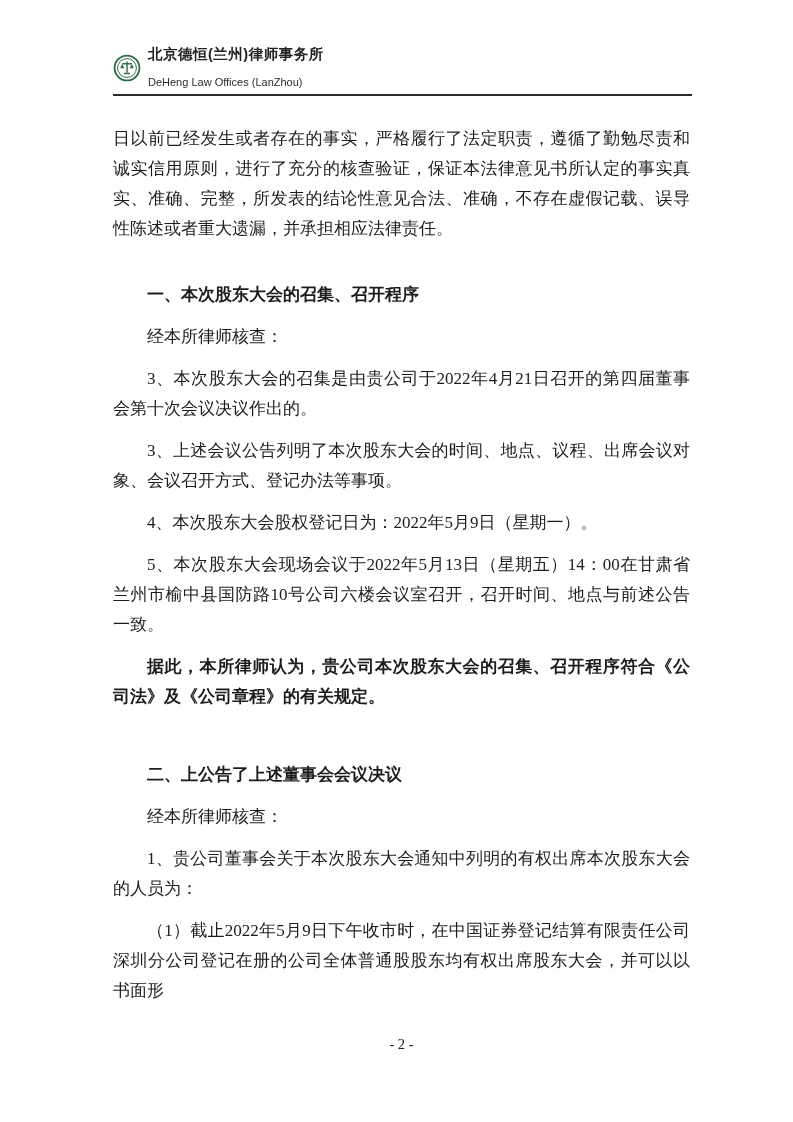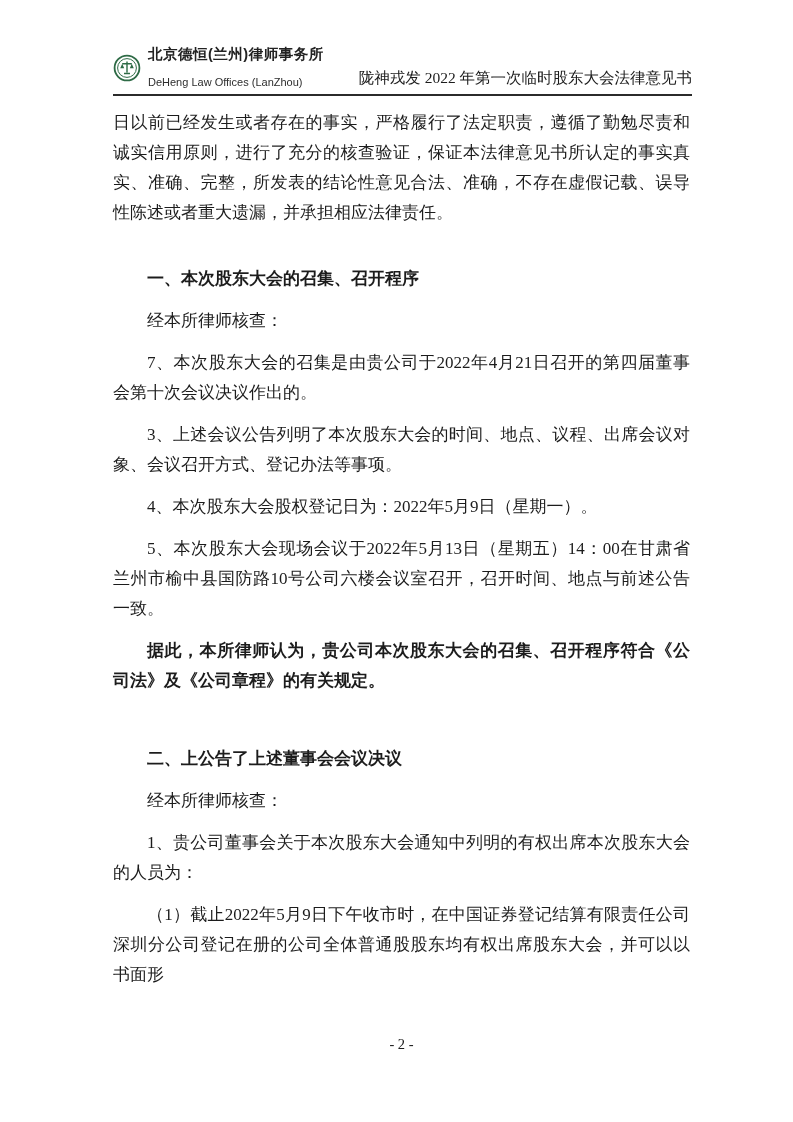--- a/index.html
+++ b/index.html
@@ -48,21 +48,21 @@
     line-height: 20px;
     color: #1c1c1c;
     white-space: nowrap;
     padding-bottom: 1px;
   }
 
   
   .content {
     position: absolute;
     left: 113px;
-    top: 108px;
+    top: 124px;
     width: 577px;
   }
   .content p {
     margin: 0 0 12px 0;
     font-size: 17px;
     line-height: 30px;
     text-align: justify;
     text-indent: 2em;
   }
   .content p.continuation { text-indent: 0; }
@@ -92,28 +92,27 @@
         <circle cx="14" cy="14" r="12.4" fill="none" stroke-width="1.8" stroke="#2e6b46"></circle>
         <circle cx="14" cy="14" r="9.4" fill="none" stroke-width="1" stroke="#2e6b46"></circle>
         <path d="M14 7.5 L14 18.5 M9.2 9.8 L18.8 9.8 M11 19.5 L17 19.5" fill="none" stroke-width="1.4" stroke="#2e6b46"></path>
         <path d="M9.2 9.8 L7.2 14.2 L11.2 14.2 Z M18.8 9.8 L16.8 14.2 L20.8 14.2 Z" stroke-width="1" fill="#2e6b46"></path>
       </svg>
       <div class="brand-text">
         <span class="brand-cn">北京德恒(兰州)律师事务所</span>
         <span class="brand-en">DeHeng Law Offices (LanZhou)</span>
       </div>
     </div>
-    <div class="doc-title">陇神戎发 2022 年第一次临时股东大会法律意见书</div>
   </div>
 
   <div class="content">
     <p class="continuation">日以前已经发生或者存在的事实，严格履行了法定职责，遵循了勤勉尽责和诚实信用原则，进行了充分的核查验证，保证本法律意见书所认定的事实真实、准确、完整，所发表的结论性意见合法、准确，不存在虚假记载、误导性陈述或者重大遗漏，并承担相应法律责任。</p>
     <p class="heading">一、本次股东大会的召集、召开程序</p>
     <p>经本所律师核查：</p>
-    <p>7、本次股东大会的召集是由贵公司于2022年4月21日召开的第四届董事会第十次会议决议作出的。</p>
+    <p>3、本次股东大会的召集是由贵公司于2022年4月21日召开的第四届董事会第十次会议决议作出的。</p>
     <p>3、上述会议公告列明了本次股东大会的时间、地点、议程、出席会议对象、会议召开方式、登记办法等事项。</p>
     <p>4、本次股东大会股权登记日为：2022年5月9日（星期一）。</p>
     <p>5、本次股东大会现场会议于2022年5月13日（星期五）14：00在甘肃省兰州市榆中县国防路10号公司六楼会议室召开，召开时间、地点与前述公告一致。</p>
     <p class="bold">据此，本所律师认为，贵公司本次股东大会的召集、召开程序符合《公司法》及《公司章程》的有关规定。</p>
     <p class="heading heading-spaced">二、上公告了上述董事会会议决议</p>
     <p>经本所律师核查：</p>
     <p>1、贵公司董事会关于本次股东大会通知中列明的有权出席本次股东大会的人员为：</p>
     <p>（1）截止2022年5月9日下午收市时，在中国证券登记结算有限责任公司深圳分公司登记在册的公司全体普通股股东均有权出席股东大会，并可以以书面形</p>
   </div>
 

